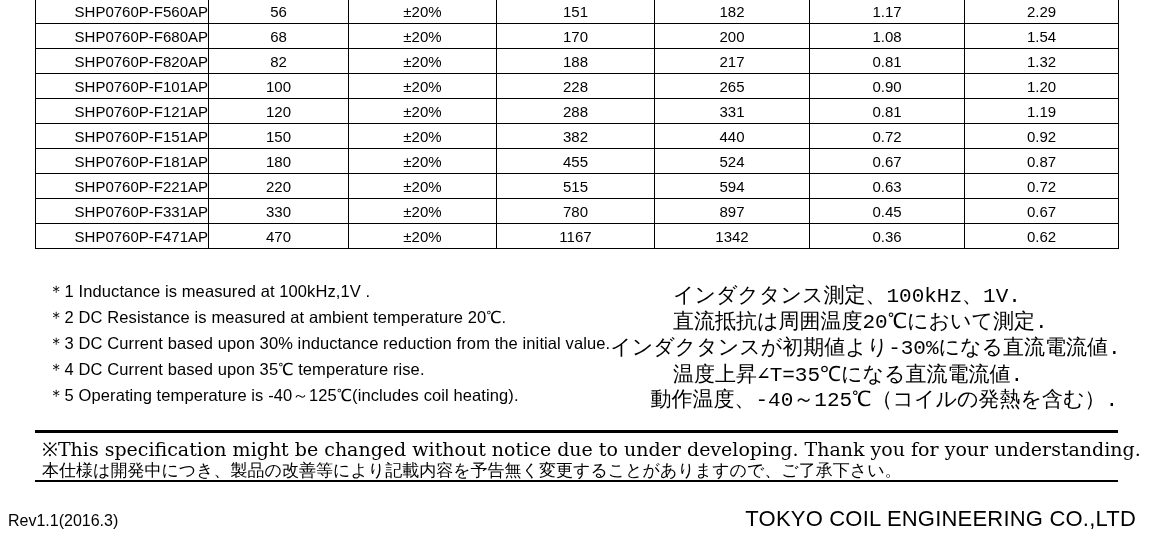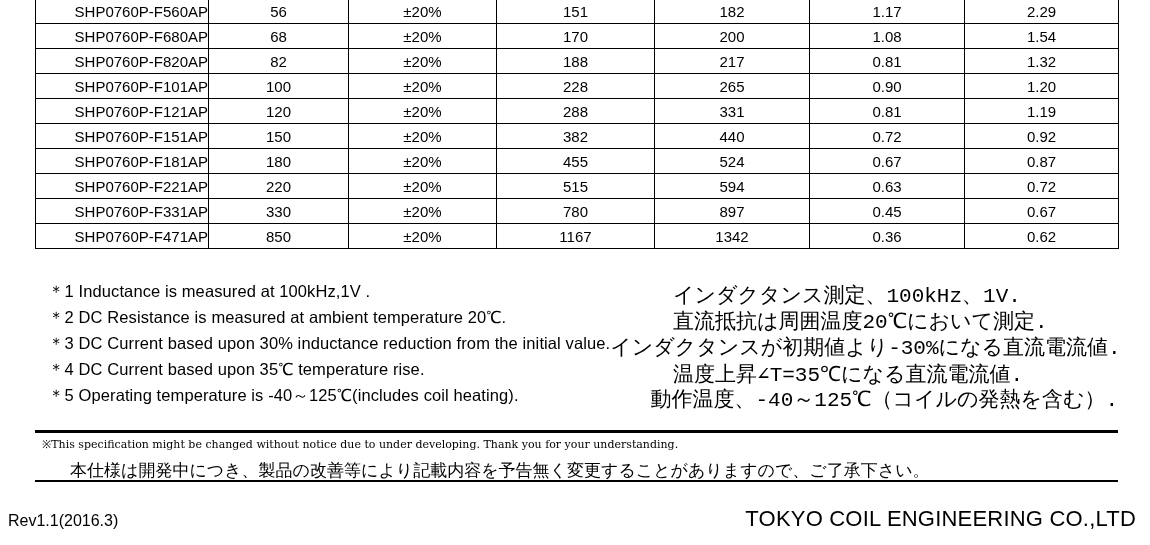--- a/index.html
+++ b/index.html
@@ -86,32 +86,31 @@
     width: 1083px;
     height: 2px;
     background: #000000;
   }
 
   
   .disclaimer-en {
     position: absolute;
     left: 42px;
     top: 436px;
-    font-size: 11px;
+    font-size: 19px;
     white-space: nowrap;
     font-family: "DejaVu Serif", serif;
   }
   .disclaimer-jp {
     position: absolute;
     left: 42px;
     top: 459px;
     font-size: 17px;
     white-space: nowrap;
     font-family: Liberation Sans, sans-serif;
-    margin-left: 28px;
   }
 
   
   .footer-rev {
     position: absolute;
     left: 8px;
     top: 512px;
     font-size: 16px;
     font-family: "Liberation Sans", sans-serif;
   }
@@ -215,21 +214,21 @@
       <td class="part">SHP0760P-F331AP</td>
       <td>330</td>
       <td>±20%</td>
       <td>780</td>
       <td>897</td>
       <td>0.45</td>
       <td>0.67</td>
     </tr>
     <tr>
       <td class="part">SHP0760P-F471AP</td>
-      <td>850</td>
+      <td>470</td>
       <td>±20%</td>
       <td>1167</td>
       <td>1342</td>
       <td>0.36</td>
       <td>0.62</td>
     </tr>
   </tbody>
 </table>
 
 <div class="notes">

